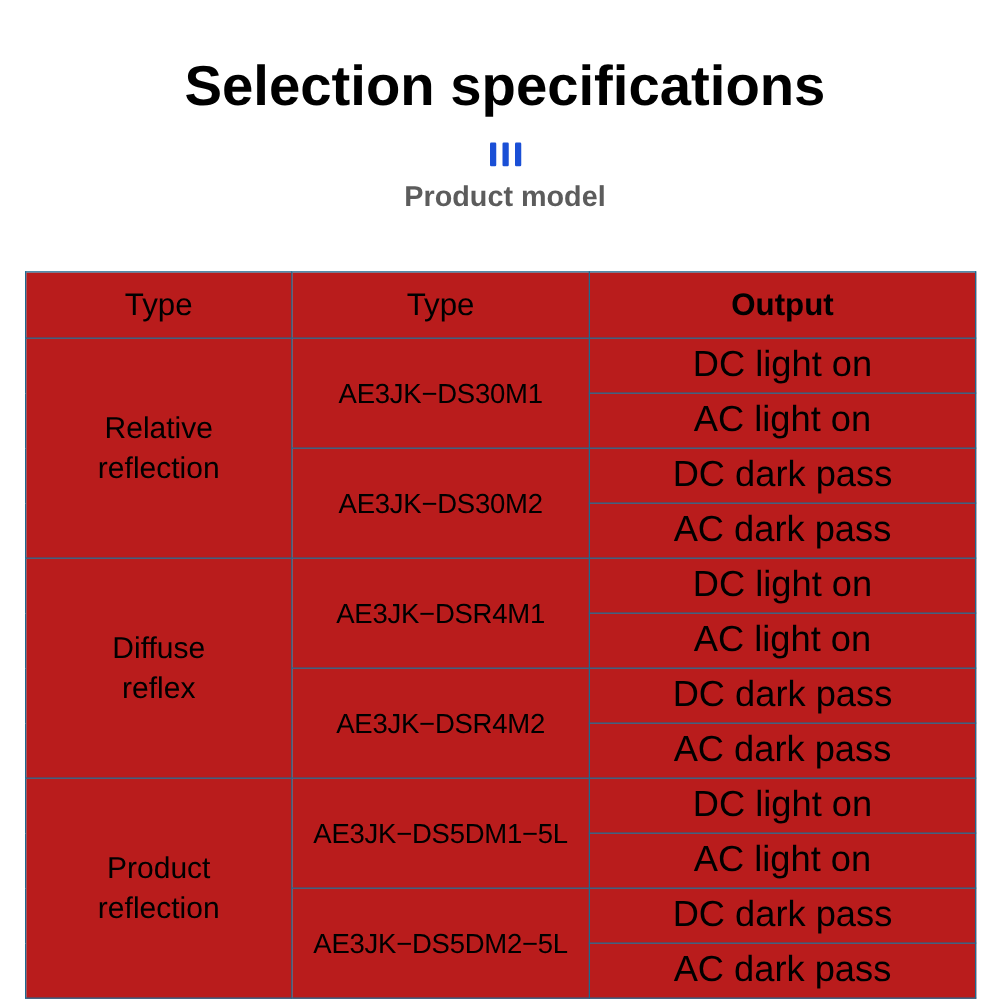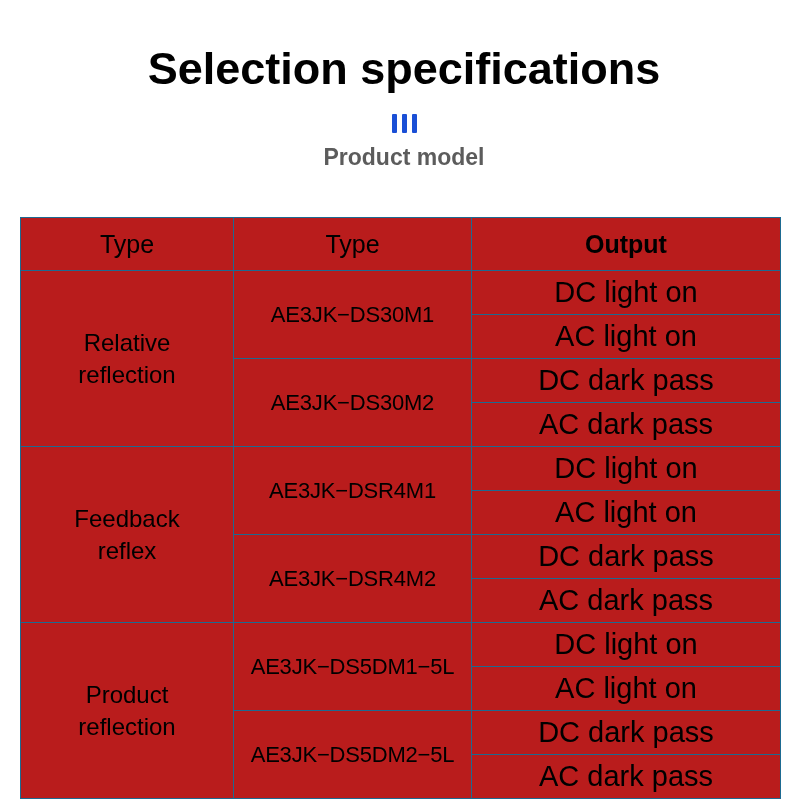--- a/index.html
+++ b/index.html
@@ -142,21 +142,21 @@
             <td class="out-cell">AC light on</td>
           </tr>
           <tr>
             <td class="model-cell" rowspan="2">AE3JK−DS30M2</td>
             <td class="out-cell">DC dark pass</td>
           </tr>
           <tr>
             <td class="out-cell">AC dark pass</td>
           </tr>
           <tr>
-            <td class="type-cell" rowspan="4"><span>Feedback</span><br><span>reflex</span></td>
+            <td class="type-cell" rowspan="4"><span>Diffuse</span><br><span>reflex</span></td>
             <td class="model-cell" rowspan="2">AE3JK−DSR4M1</td>
             <td class="out-cell">DC light on</td>
           </tr>
           <tr>
             <td class="out-cell">AC light on</td>
           </tr>
           <tr>
             <td class="model-cell" rowspan="2">AE3JK−DSR4M2</td>
             <td class="out-cell">DC dark pass</td>
           </tr>

